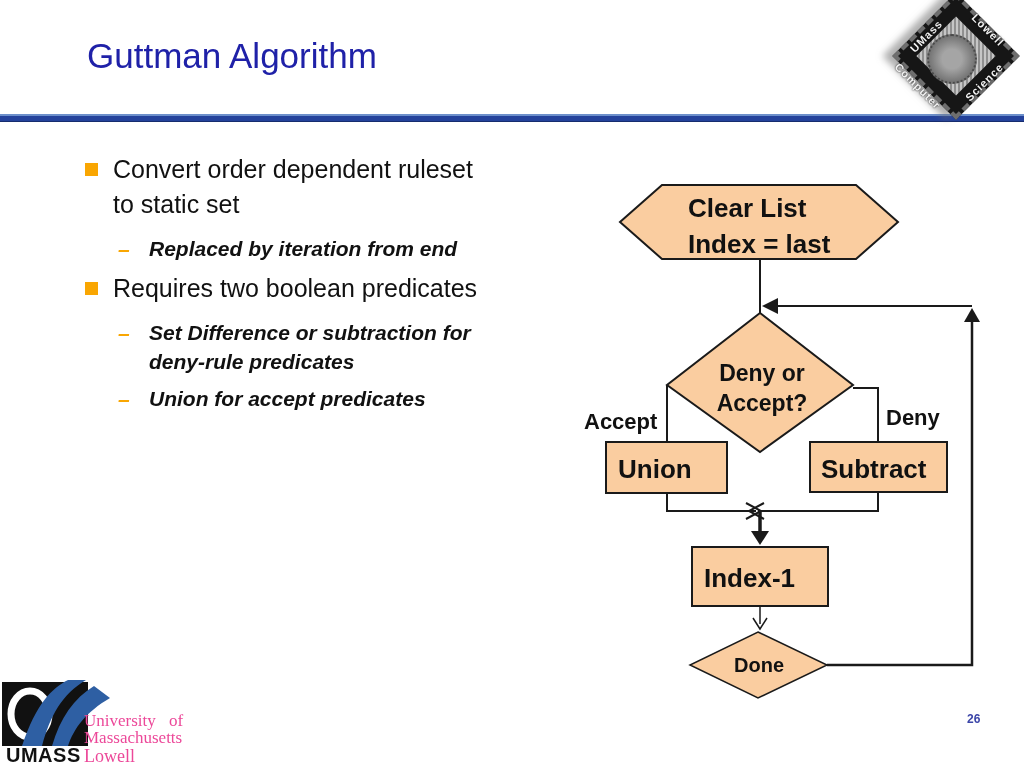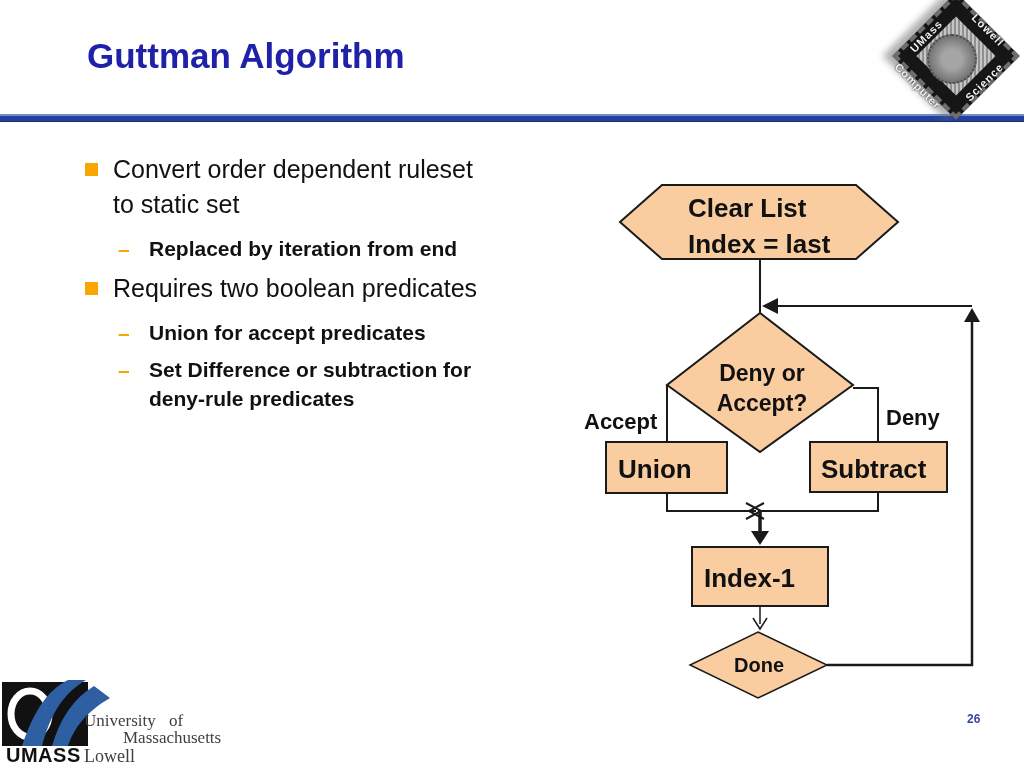--- a/index.html
+++ b/index.html
@@ -1,20 +1,20 @@
 <!DOCTYPE html>
 <html><head>
 <meta charset="utf-8">
 <style>
   html,body{margin:0;padding:0;background:#888;}
   .slide{position:relative;width:1024px;height:768px;background:#ffffff;overflow:hidden;
          font-family:"Liberation Sans",sans-serif;}
 
   
-  .title{position:absolute;left:87px;top:36px;font-size:35px;font-weight:bold;
+  .title{position:absolute;left:87px;top:36px;font-size:35px;font-weight:normal;
          color:#1F21A8;letter-spacing:0px;}
   .rule{position:absolute;left:0;top:114px;width:1024px;height:8px;
         background:linear-gradient(#6C8FCB 0 2px,#24429B 2px 7px,#162C6E 7px 8px);}
 
   
   .chip{position:absolute;left:876px;top:0px;width:148px;height:114px;}
   .chip-body{position:absolute;left:35px;top:11px;width:90px;height:90px;
              transform:rotate(45deg);background:#161616;
              border:4px dashed #6e6e6e;box-sizing:border-box;
              box-shadow:-7px 7px 7px rgba(110,110,110,.55);}
@@ -27,37 +27,37 @@
               letter-spacing:1px;white-space:nowrap;text-shadow:0 0 2px #000;}
   .lbl-umass{left:30px;top:30px;transform:rotate(-45deg);}
   .lbl-lowell{left:92px;top:24px;transform:rotate(45deg);}
   .lbl-computer{left:12px;top:80px;transform:rotate(45deg);}
   .lbl-science{left:84px;top:76px;transform:rotate(-45deg);}
 
   
   .bullets{position:absolute;left:85px;top:152px;width:488px;margin:0;padding:0;list-style:none;}
   .bullets li{position:relative;color:#111;}
   .bullets li.l1{font-size:25px;line-height:35px;font-weight:normal;padding-left:28px;margin-bottom:12px;}
-  .bullets li.l2{font-size:21px;line-height:29px;font-weight:bold;padding-left:64px;margin-bottom:8px;}
+  .bullets li.l2{font-size:21px;line-height:29px;font-weight:bold;padding-left:64px;margin-bottom:8px;font-style:italic;}
   .bullets .txt{white-space:pre-line;}
   .sq{position:absolute;left:0;top:11px;width:13px;height:13px;background:#F9A602;}
   .dash{position:absolute;left:33px;top:0;color:#F9A602;font-weight:bold;}
   .dash::before{content:"\2013";}
 
   
   .flow{position:absolute;left:560px;top:140px;width:464px;height:600px;}
   .flow text{font-family:"Liberation Sans",sans-serif;font-weight:bold;fill:#111;}
 
   
   .umark{position:absolute;left:2px;top:678px;}
   .uml-wordmark{position:absolute;left:6px;top:744px;font-size:20px;font-weight:bold;
                 color:#111;letter-spacing:.5px;}
-  .uml-serif{position:absolute;font-family:"Liberation Serif",serif;color:#404040;}
+  .uml-serif{position:absolute;font-family:"Liberation Serif",serif;color:#ec4899;}
   .uml-line1{left:84px;top:711px;font-size:17px;word-spacing:9px;}
-  .uml-line2{left:84px;top:728px;font-size:17px;margin-left:39px;}
+  .uml-line2{left:84px;top:728px;font-size:17px;}
   .uml-line3{left:84px;top:746px;font-size:18px;}
   .page-num{position:absolute;left:967px;top:712px;font-size:12px;font-weight:bold;color:#3B45A8;}
 </style>
 </head>
 <body>
 
 <div class="slide">
 
   <div class="title">Guttman Algorithm</div>
   <div class="rule"></div>
@@ -82,26 +82,26 @@
     <li class="l2">
       <span class="dash"></span>
       <span class="txt">Replaced by iteration from end</span>
     </li>
     <li class="l1">
       <span class="sq"></span>
       <span class="txt">Requires two boolean predicates</span>
     </li>
     <li class="l2">
       <span class="dash"></span>
-      <span class="txt">Union for accept predicates</span>
+      <span class="txt">Set Difference or subtraction for
+deny-rule predicates</span>
     </li>
     <li class="l2">
       <span class="dash"></span>
-      <span class="txt">Set Difference or subtraction for
-deny-rule predicates</span>
+      <span class="txt">Union for accept predicates</span>
     </li>
   </ul>
 
   <svg class="flow" viewBox="560 140 464 600">
 
     <line x1="760" y1="259" x2="760" y2="313" stroke="#1a1a1a" stroke-width="2"></line>
     <line x1="775" y1="306" x2="972" y2="306" stroke="#1a1a1a" stroke-width="2"></line>
     <polygon points="762,306 778,298 778,314" fill="#1a1a1a"></polygon>
     <polyline points="827,665 972,665 972,318" fill="none" stroke="#1a1a1a" stroke-width="2.5"></polyline>
     <polygon points="972,308 964,322 980,322" fill="#1a1a1a"></polygon>

